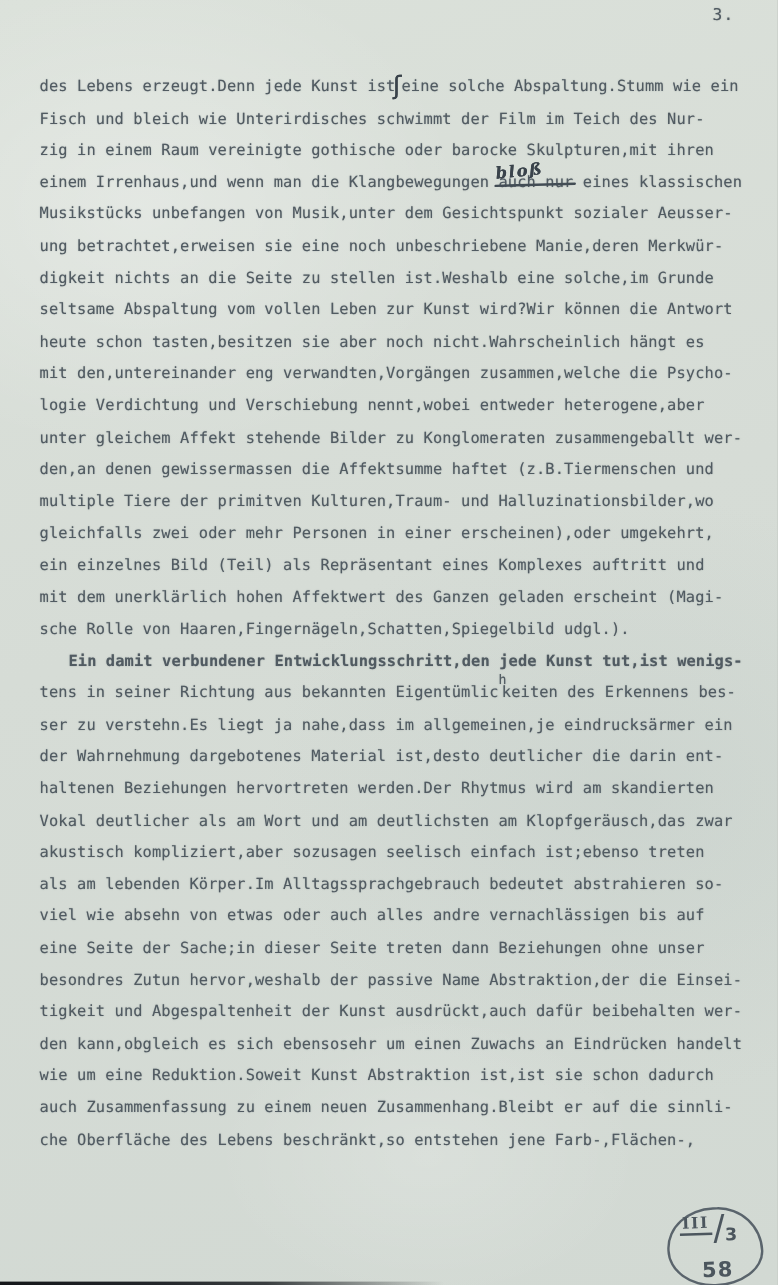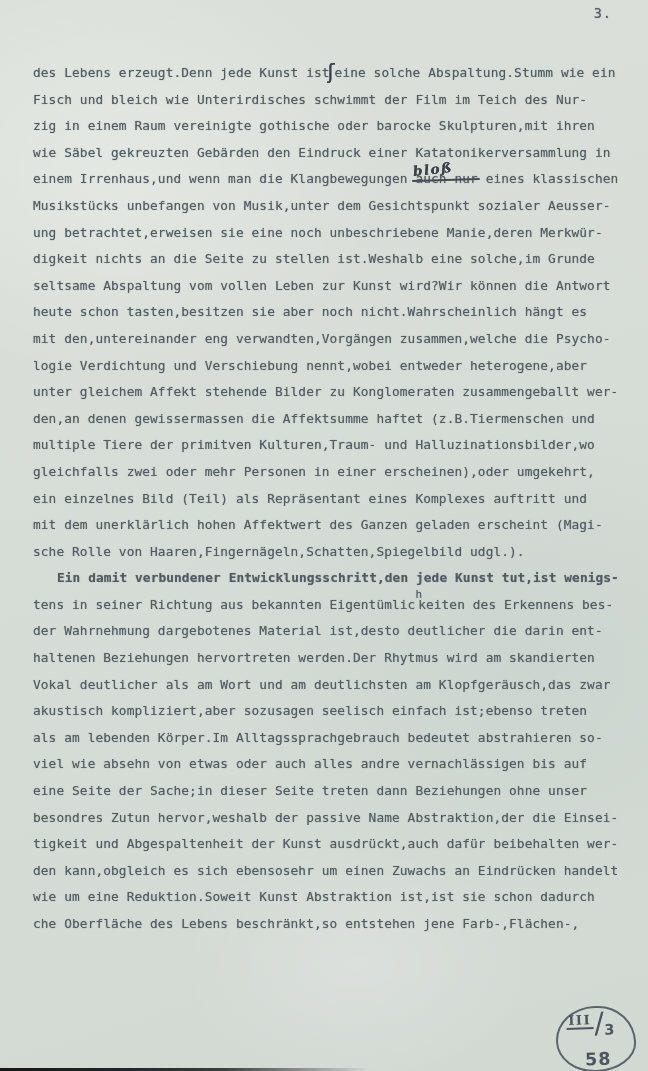--- a/index.html
+++ b/index.html
@@ -88,49 +88,50 @@
 <body>
 
 <div class="page">
 
   <div class="page-number typed">3.</div>
 
   <div class="text-block typed">
       <div class="line"><span>des Lebens erzeugt.Denn jede Kunst ist</span><span class="caret-mark">ʃ</span><span>eine solche Abspaltung.Stumm wie ein</span></div>
       <div class="line"><span>Fisch und bleich wie Unterirdisches schwimmt der Film im Teich des Nur-</span></div>
       <div class="line"><span>zig in einem Raum vereinigte gothische oder barocke Skulpturen,mit ihren</span></div>
-      <div class="line"><span>wie Säbel gekreuzten Gebärden den Eindruck einer Katatonikerversammlung in</span></div>
       <div class="line"><span>einem Irrenhaus,und wenn man die Klangbewegungen </span><span class="strike">auch nur<span class="hand-above">bloß</span></span><span> eines klassischen</span></div>
       <div class="line"><span>Musikstücks unbefangen von Musik,unter dem Gesichtspunkt sozialer Aeusser-</span></div>
       <div class="line"><span>ung betrachtet,erweisen sie eine noch unbeschriebene Manie,deren Merkwür-</span></div>
       <div class="line"><span>digkeit nichts an die Seite zu stellen ist.Weshalb eine solche,im Grunde</span></div>
       <div class="line"><span>seltsame Abspaltung vom vollen Leben zur Kunst wird?Wir können die Antwort</span></div>
       <div class="line"><span>heute schon tasten,besitzen sie aber noch nicht.Wahrscheinlich hängt es</span></div>
       <div class="line"><span>mit den,untereinander eng verwandten,Vorgängen zusammen,welche die Psycho-</span></div>
       <div class="line"><span>logie Verdichtung und Verschiebung nennt,wobei entweder heterogene,aber</span></div>
       <div class="line"><span>unter gleichem Affekt stehende Bilder zu Konglomeraten zusammengeballt wer-</span></div>
       <div class="line"><span>den,an denen gewissermassen die Affektsumme haftet (z.B.Tiermenschen und</span></div>
       <div class="line"><span>multiple Tiere der primitven Kulturen,Traum- und Halluzinationsbilder,wo</span></div>
       <div class="line"><span>gleichfalls zwei oder mehr Personen in einer erscheinen),oder umgekehrt,</span></div>
       <div class="line"><span>ein einzelnes Bild (Teil) als Repräsentant eines Komplexes auftritt und</span></div>
       <div class="line"><span>mit dem unerklärlich hohen Affektwert des Ganzen geladen erscheint (Magi-</span></div>
       <div class="line"><span>sche Rolle von Haaren,Fingernägeln,Schatten,Spiegelbild udgl.).</span></div>
       <div class="line indent"><span>Ein damit verbundener Entwicklungsschritt,den jede Kunst tut,ist wenigs-</span></div>
       <div class="line"><span>tens in seiner Richtung aus bekannten Eigentümlic</span><span class="sup">h</span><span>keiten des Erkennens bes-</span></div>
+      <div class="line"><span>ser zu verstehn.Es liegt ja nahe,dass im allgemeinen,je eindrucksärmer ein</span></div>
       <div class="line"><span>der Wahrnehmung dargebotenes Material ist,desto deutlicher die darin ent-</span></div>
       <div class="line"><span>haltenen Beziehungen hervortreten werden.Der Rhytmus wird am skandierten</span></div>
       <div class="line"><span>Vokal deutlicher als am Wort und am deutlichsten am Klopfgeräusch,das zwar</span></div>
       <div class="line"><span>akustisch kompliziert,aber sozusagen seelisch einfach ist;ebenso treten</span></div>
       <div class="line"><span>als am lebenden Körper.Im Alltagssprachgebrauch bedeutet abstrahieren so-</span></div>
       <div class="line"><span>viel wie absehn von etwas oder auch alles andre vernachlässigen bis auf</span></div>
       <div class="line"><span>eine Seite der Sache;in dieser Seite treten dann Beziehungen ohne unser</span></div>
       <div class="line"><span>besondres Zutun hervor,weshalb der passive Name Abstraktion,der die Einsei-</span></div>
       <div class="line"><span>tigkeit und Abgespaltenheit der Kunst ausdrückt,auch dafür beibehalten wer-</span></div>
       <div class="line"><span>den kann,obgleich es sich ebensosehr um einen Zuwachs an Eindrücken handelt</span></div>
       <div class="line"><span>wie um eine Reduktion.Soweit Kunst Abstraktion ist,ist sie schon dadurch</span></div>
+      <div class="line"><span>auch Zusammenfassung zu einem neuen Zusammenhang.Bleibt er auf die sinnli-</span></div>
       <div class="line"><span>che Oberfläche des Lebens beschränkt,so entstehen jene Farb-,Flächen-,</span></div>
     </div>
 
   <div class="stamp">
     <div class="stamp-top">
       <span class="stamp-roman">III</span>
       <span class="stamp-slash">/</span>
       <span class="stamp-sub">3</span>
     </div>
     <div class="stamp-num">58</div>

